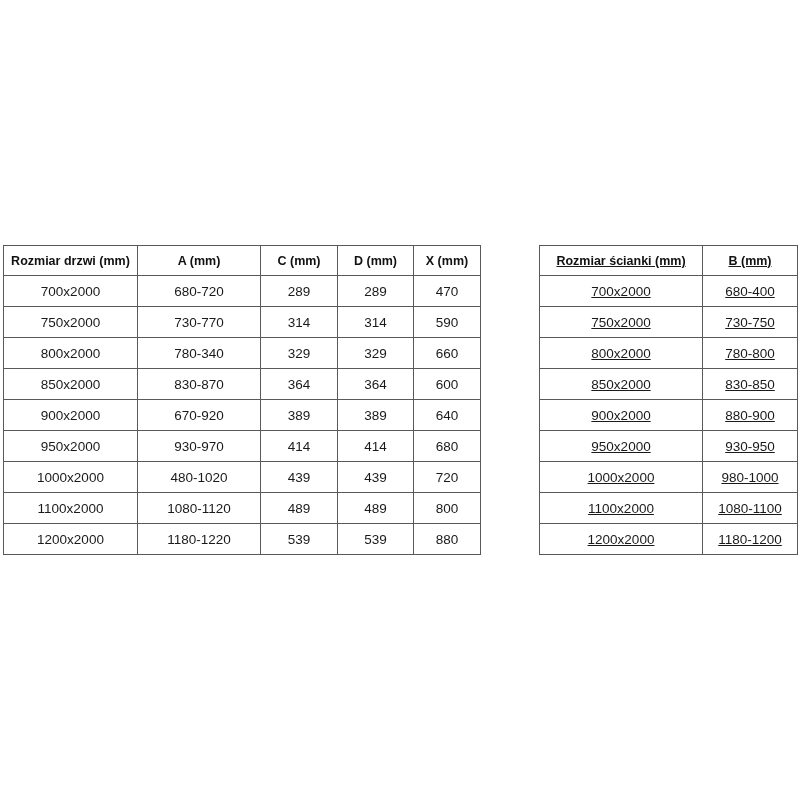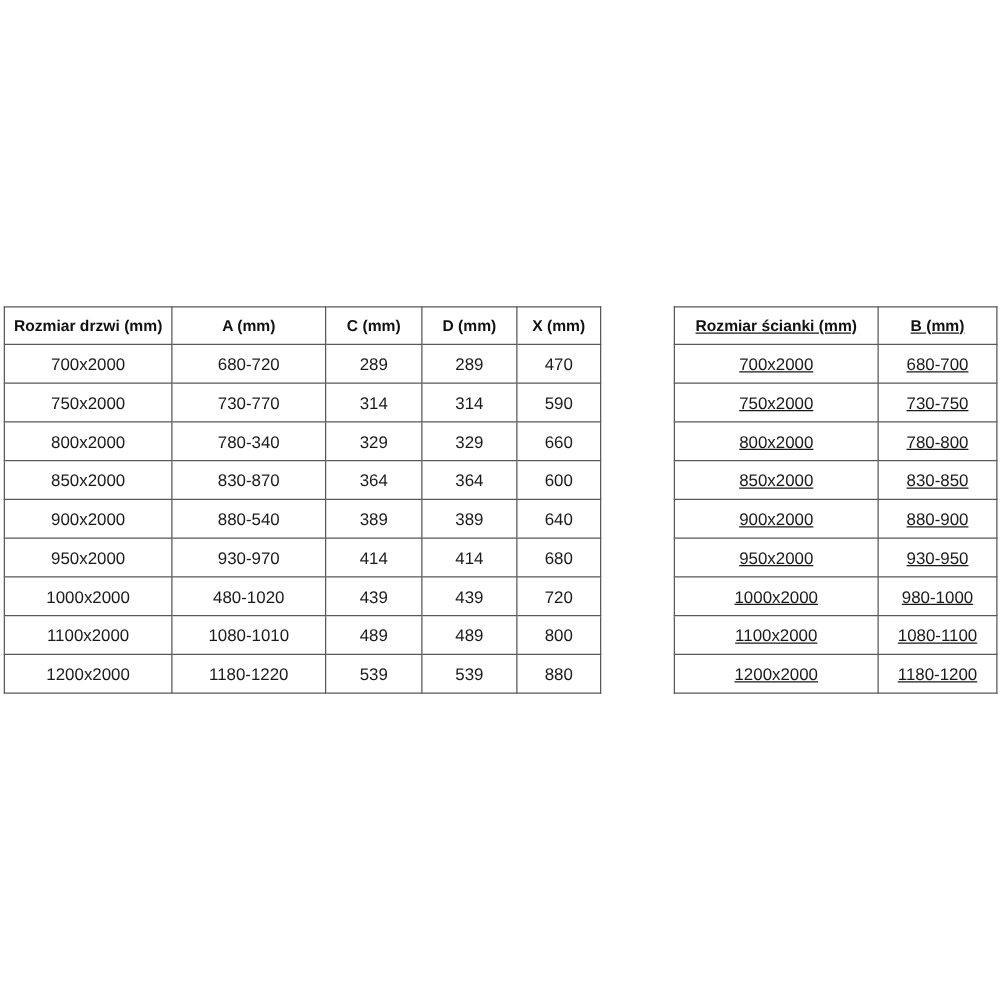--- a/index.html
+++ b/index.html
@@ -107,42 +107,42 @@
       </tr>
       <tr>
         <td>850x2000</td>
         <td>830-870</td>
         <td>364</td>
         <td>364</td>
         <td>600</td>
       </tr>
       <tr>
         <td>900x2000</td>
-        <td>880-540</td>
+        <td>670-920</td>
         <td>389</td>
         <td>389</td>
         <td>640</td>
       </tr>
       <tr>
         <td>950x2000</td>
         <td>930-970</td>
         <td>414</td>
         <td>414</td>
         <td>680</td>
       </tr>
       <tr>
         <td>1000x2000</td>
         <td>480-1020</td>
         <td>439</td>
         <td>439</td>
         <td>720</td>
       </tr>
       <tr>
         <td>1100x2000</td>
-        <td>1080-1010</td>
+        <td>1080-1120</td>
         <td>489</td>
         <td>489</td>
         <td>800</td>
       </tr>
       <tr>
         <td>1200x2000</td>
         <td>1180-1220</td>
         <td>539</td>
         <td>539</td>
         <td>880</td>
@@ -157,21 +157,21 @@
     </colgroup>
     <thead>
       <tr>
         <th>Rozmiar ścianki (mm)</th>
         <th>B (mm)</th>
       </tr>
     </thead>
     <tbody>
       <tr>
         <td>700x2000</td>
-        <td>680-700</td>
+        <td>680-400</td>
       </tr>
       <tr>
         <td>750x2000</td>
         <td>730-750</td>
       </tr>
       <tr>
         <td>800x2000</td>
         <td>780-800</td>
       </tr>
       <tr>

